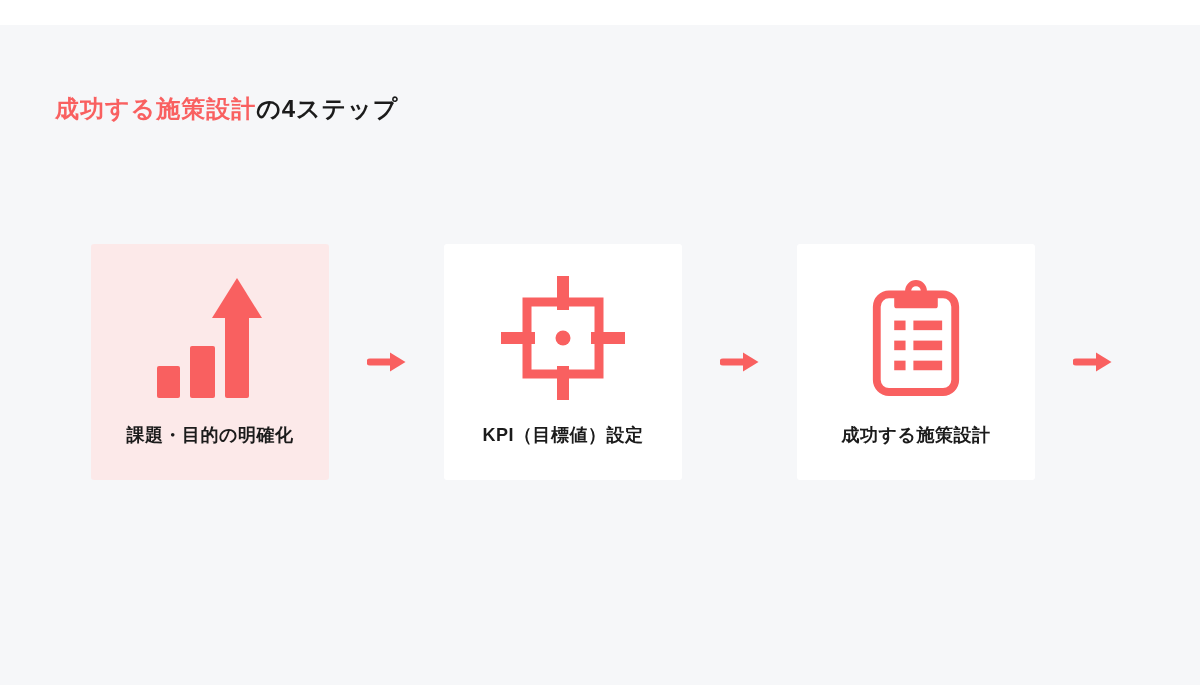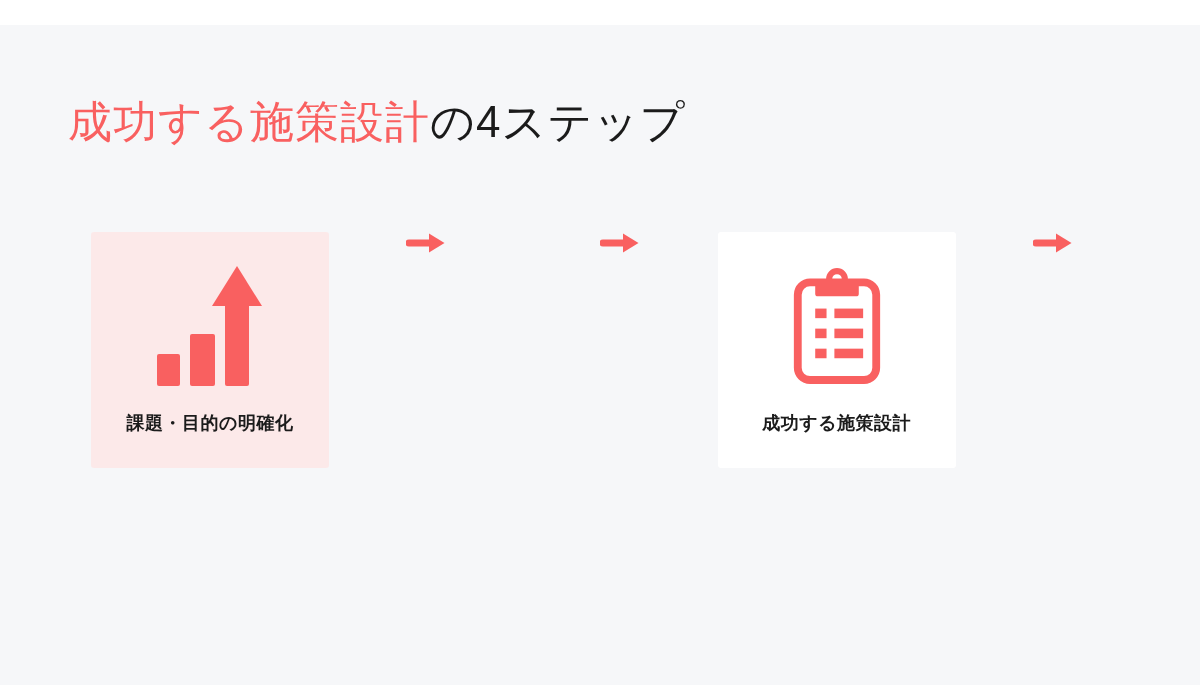--- a/index.html
+++ b/index.html
@@ -18,34 +18,34 @@
     position:relative;
     overflow:hidden;
   }
   .panel{
     position:absolute;
     left:0; right:0; top:25px; height:660px;
     background:var(--panel-bg);
   }
   .title{
     position:absolute;
-    left:68px; top:93px;
-    font-size:44px;
-    font-weight:400;
+    left:55px; top:93px;
+    font-size:24px;
+    font-weight:700;
     letter-spacing:1px;
     color:var(--text);
     white-space:nowrap;
   }
   .title .hl{ color:var(--accent); }
   .steps{
     position:absolute;
-    left:50px; top:232px;
+    left:50px; top:244px;
     width:1100px; height:236px;
     display:flex;
-    align-items:flex-start;
+    align-items:center;
     padding-left:41px;
   }
   .card{
     width:238px; height:236px;
     background:var(--card-bg);
     border-radius:3px;
     display:flex;
     flex-direction:column;
     align-items:center;
     justify-content:center;
@@ -102,20 +102,35 @@
     </div>
   </div>
 
   <div class="connector">
     <svg width="40" height="22" viewBox="0 0 40 22" aria-hidden="true">
       <line x1="3" y1="11" x2="25" y2="11" stroke="currentColor" stroke-width="7" stroke-linecap="round"></line>
       <polygon points="23,1.5 38.5,11 23,20.5" fill="currentColor"></polygon>
     </svg>
   </div>
 
+  <div class="card">
+    <div class="icon-wrap">
+      <svg width="124" height="124" viewBox="0 0 124 124" fill="currentColor" aria-hidden="true">
+        <rect x="26" y="26" width="72" height="72" fill="none" stroke="currentColor" stroke-width="9"></rect>
+        <rect x="56" y="0" width="12" height="34"></rect>
+        <rect x="56" y="90" width="12" height="34"></rect>
+        <rect x="0" y="56" width="34" height="12"></rect>
+        <rect x="90" y="56" width="34" height="12"></rect>
+        <circle cx="62" cy="62" r="7.5"></circle>
+      </svg>
+    </div>
+    <div class="label">
+      <span>KPI（目標値）設定</span>
+    </div>
+  </div>
 
   <div class="connector">
     <svg width="40" height="22" viewBox="0 0 40 22" aria-hidden="true">
       <line x1="3" y1="11" x2="25" y2="11" stroke="currentColor" stroke-width="7" stroke-linecap="round"></line>
       <polygon points="23,1.5 38.5,11 23,20.5" fill="currentColor"></polygon>
     </svg>
   </div>
 
   <div class="card">
     <div class="icon-wrap">

